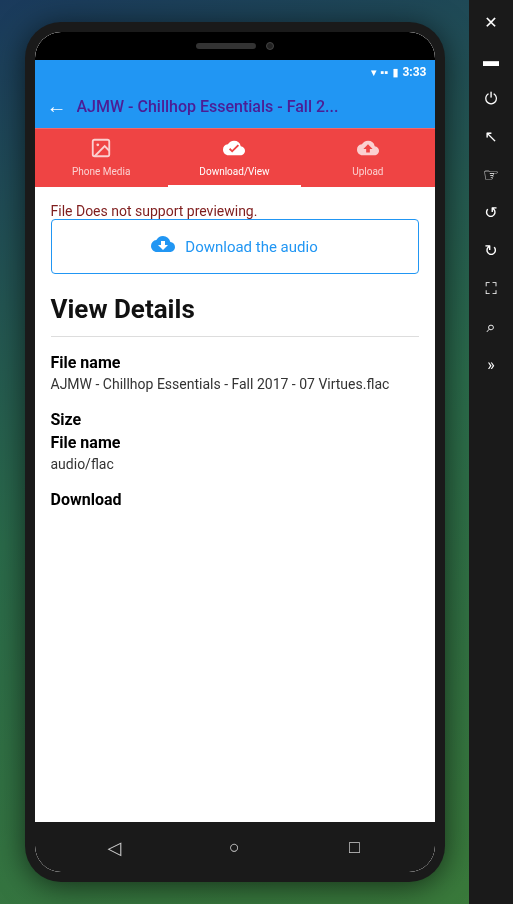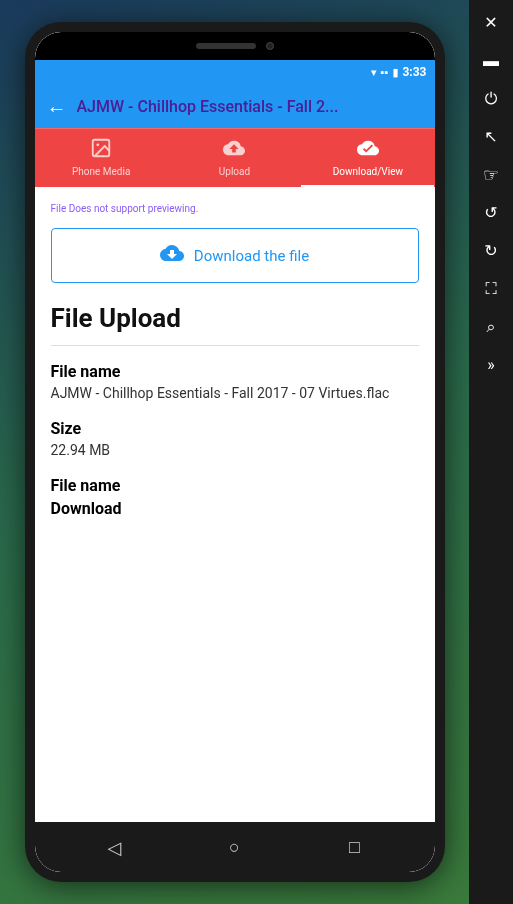--- a/index.html
+++ b/index.html
@@ -166,23 +166,23 @@
 
     
     .content-area {
       flex: 1;
       background: #fff;
       overflow-y: auto;
       padding: 16px;
     }
 
     .no-preview-text {
-      color: #8b5cf6;
-      font-size: 10px;
-      margin-bottom: 14px;
+      color: #7f1d1d;
+      font-size: 14px;
+      margin-bottom: 0;
     }
 
     
     .download-btn {
       border: 1px solid #2196F3;
       border-radius: 4px;
       padding: 12px 16px;
       display: flex;
       align-items: center;
       justify-content: center;
@@ -288,61 +288,61 @@
         <span class="tab-icon">
           
           <svg width="22" height="22" viewBox="0 0 24 24" fill="white">
             <rect x="3" y="3" width="18" height="18" rx="2" fill="none" stroke="white" stroke-width="2"></rect>
             <circle cx="8.5" cy="8.5" r="1.5" fill="white"></circle>
             <polyline points="21,15 16,10 5,21" fill="none" stroke="white" stroke-width="2"></polyline>
           </svg>
         </span>
         <span class="tab-label">Phone Media</span>
       </div>
+      <div class="tab-item active">
+        <span class="tab-icon">
+          <svg width="22" height="22" viewBox="0 0 24 24" fill="white">
+            <path d="M19.35 10.04A7.49 7.49 0 0 0 12 4C9.11 4 6.6 5.64 5.35 8.04A5.994 5.994 0 0 0 0 14c0 3.31 2.69 6 6 6h13c2.76 0 5-2.24 5-5 0-2.64-2.05-4.78-4.65-4.96zM10 17l-3.5-3.5 1.41-1.41L10 14.17l6.09-6.09L17.5 9.5 10 17z" fill="white"></path>
+          </svg>
+        </span>
+        <span class="tab-label">Download/View</span>
+      </div>
       <div class="tab-item">
         <span class="tab-icon">
           <svg width="22" height="22" viewBox="0 0 24 24" fill="white">
             <path d="M19.35 10.04A7.49 7.49 0 0 0 12 4C9.11 4 6.6 5.64 5.35 8.04A5.994 5.994 0 0 0 0 14c0 3.31 2.69 6 6 6h13c2.76 0 5-2.24 5-5 0-2.64-2.05-4.78-4.65-4.96zM14 13v4h-4v-4H7l5-5 5 5h-3z" fill="white"></path>
           </svg>
         </span>
         <span class="tab-label">Upload</span>
       </div>
-      <div class="tab-item active">
-        <span class="tab-icon">
-          <svg width="22" height="22" viewBox="0 0 24 24" fill="white">
-            <path d="M19.35 10.04A7.49 7.49 0 0 0 12 4C9.11 4 6.6 5.64 5.35 8.04A5.994 5.994 0 0 0 0 14c0 3.31 2.69 6 6 6h13c2.76 0 5-2.24 5-5 0-2.64-2.05-4.78-4.65-4.96zM10 17l-3.5-3.5 1.41-1.41L10 14.17l6.09-6.09L17.5 9.5 10 17z" fill="white"></path>
-          </svg>
-        </span>
-        <span class="tab-label">Download/View</span>
-      </div>
     </div>
 
     <div class="content-area">
 
       <p class="no-preview-text">File Does not support previewing.</p>
 
       <div class="download-btn">
         <span class="download-btn-icon">
           <svg width="24" height="24" viewBox="0 0 24 24">
             <path d="M19.35 10.04A7.49 7.49 0 0 0 12 4C9.11 4 6.6 5.64 5.35 8.04A5.994 5.994 0 0 0 0 14c0 3.31 2.69 6 6 6h13c2.76 0 5-2.24 5-5 0-2.64-2.05-4.78-4.65-4.96zM17 13l-5 5-5-5h3V9h4v4h3z" fill="#2196F3"></path>
           </svg>
         </span>
-        <span class="download-btn-text">Download the file</span>
-      </div>
-
-      <h2 class="file-details-title">File Upload</h2>
+        <span class="download-btn-text">Download the audio</span>
+      </div>
+
+      <h2 class="file-details-title">View Details</h2>
       <div class="divider"></div>
 
       <div class="detail-label">File name</div>
       <div class="detail-value">AJMW - Chillhop Essentials - Fall 2017 - 07 Virtues.flac</div>
 
       <div class="detail-label">Size</div>
-      <div class="detail-value">22.94 MB</div>
 
       <div class="detail-label">File name</div>
+      <div class="detail-value">audio/flac</div>
 
       <div class="detail-label">Download</div>
       <div class="detail-value"></div>
 
     </div>
 
     <div class="bottom-nav">
       <span class="nav-btn">◁</span>
       <span class="nav-btn">○</span>
       <span class="nav-btn">□</span>

